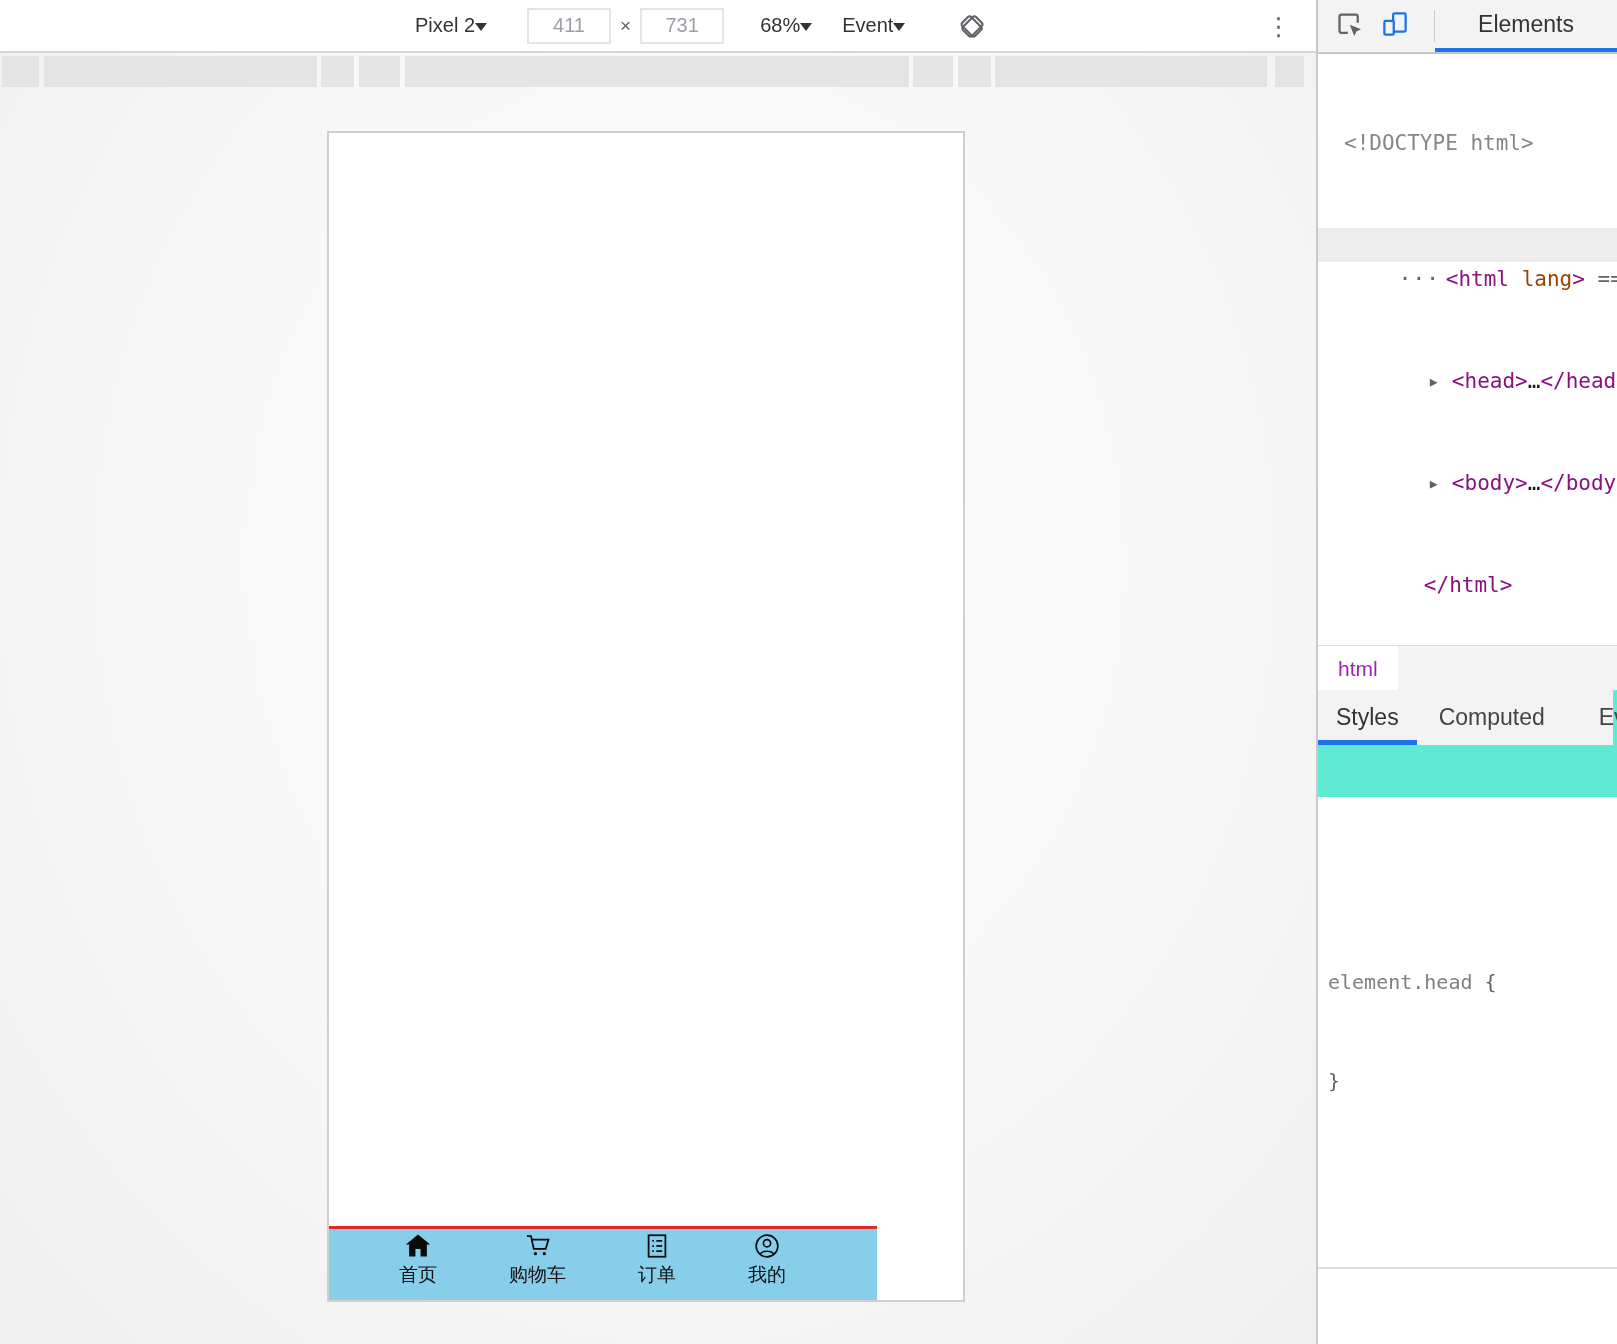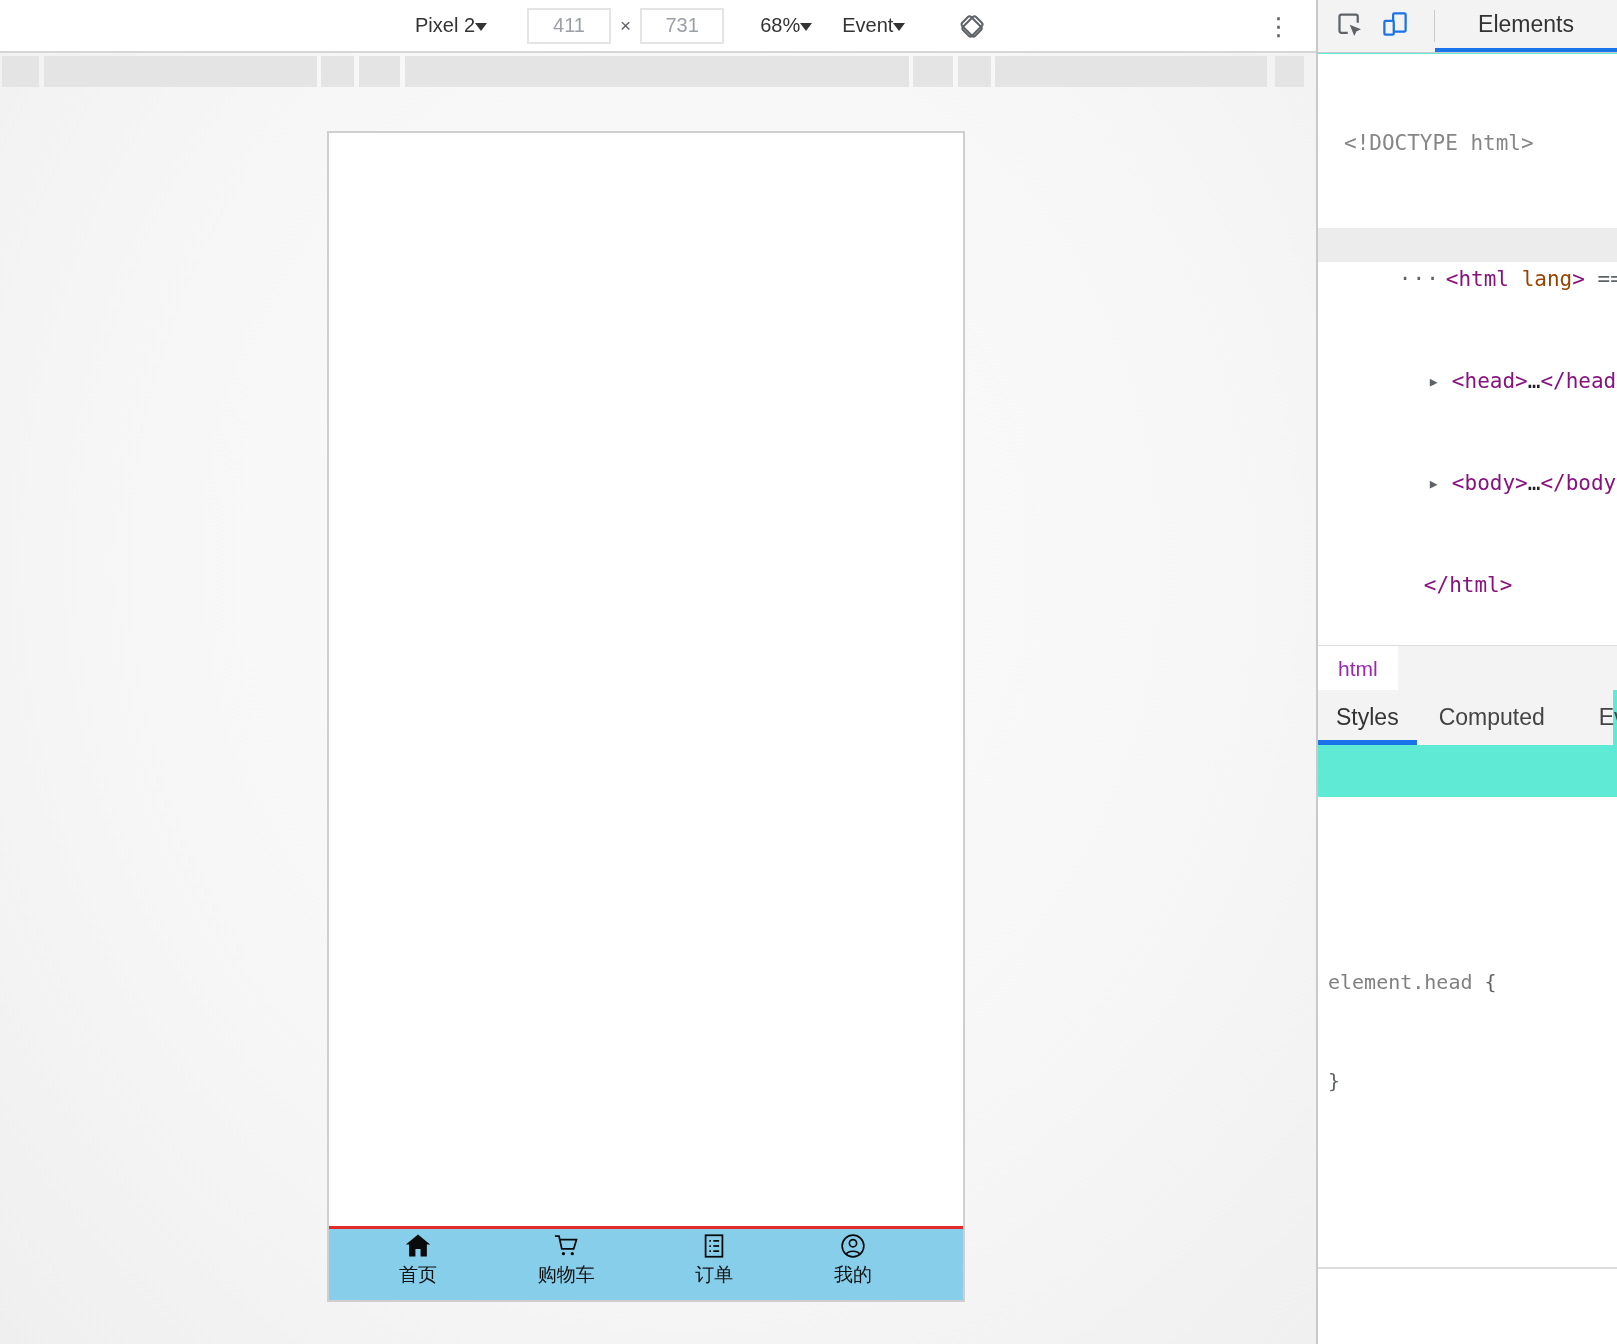--- a/index.html
+++ b/index.html
@@ -22,21 +22,21 @@
   .sp40{width:40px;} .sp36{width:36px;} .sp30{width:30px;} .sp52{width:52px;}
   .rotate-btn { width:30px; height:30px; }
   .more-dots { position:absolute; left:1266px; top:8px; width:24px; height:36px;
     color:#5f6368; font-size:25px; line-height:36px; text-align:center; letter-spacing:0; }
 
   .mq-strip { position:absolute; left:0; top:56px; width:1316px; height:31px; }
   .mq-seg { position:absolute; top:0; height:31px; background:#e4e4e4; }
 
   .device { position:absolute; left:327px; top:131px; width:638px; height:1171px;
     border:2px solid #cfcfcf; background:#ffffff; }
-  .tabbar { position:absolute; left:0; bottom:0; width:634px; height:74px;
+  .tabbar { position:absolute; left:0; bottom:0; width:548px; height:74px;
     background:#87ceeb; border-top:3px solid #e12a2a;
     display:flex; justify-content:space-between; padding:3px 91px 0 70px; }
   .tab-item { display:flex; flex-direction:column; align-items:center; cursor:pointer; }
   .tab-item svg { display:block; }
   .tab-label { font-size:19px; color:#111; line-height:26px; margin-top:2px; white-space:nowrap; }
 
   
   .devtools { position:absolute; left:1316px; top:0; width:301px; height:1344px;
     background:#5eead4; border-left:2px solid #c9c9c9; }
   .dt-toolbar { position:absolute; left:0; top:0; right:0; height:53px; background:#f3f3f3;

